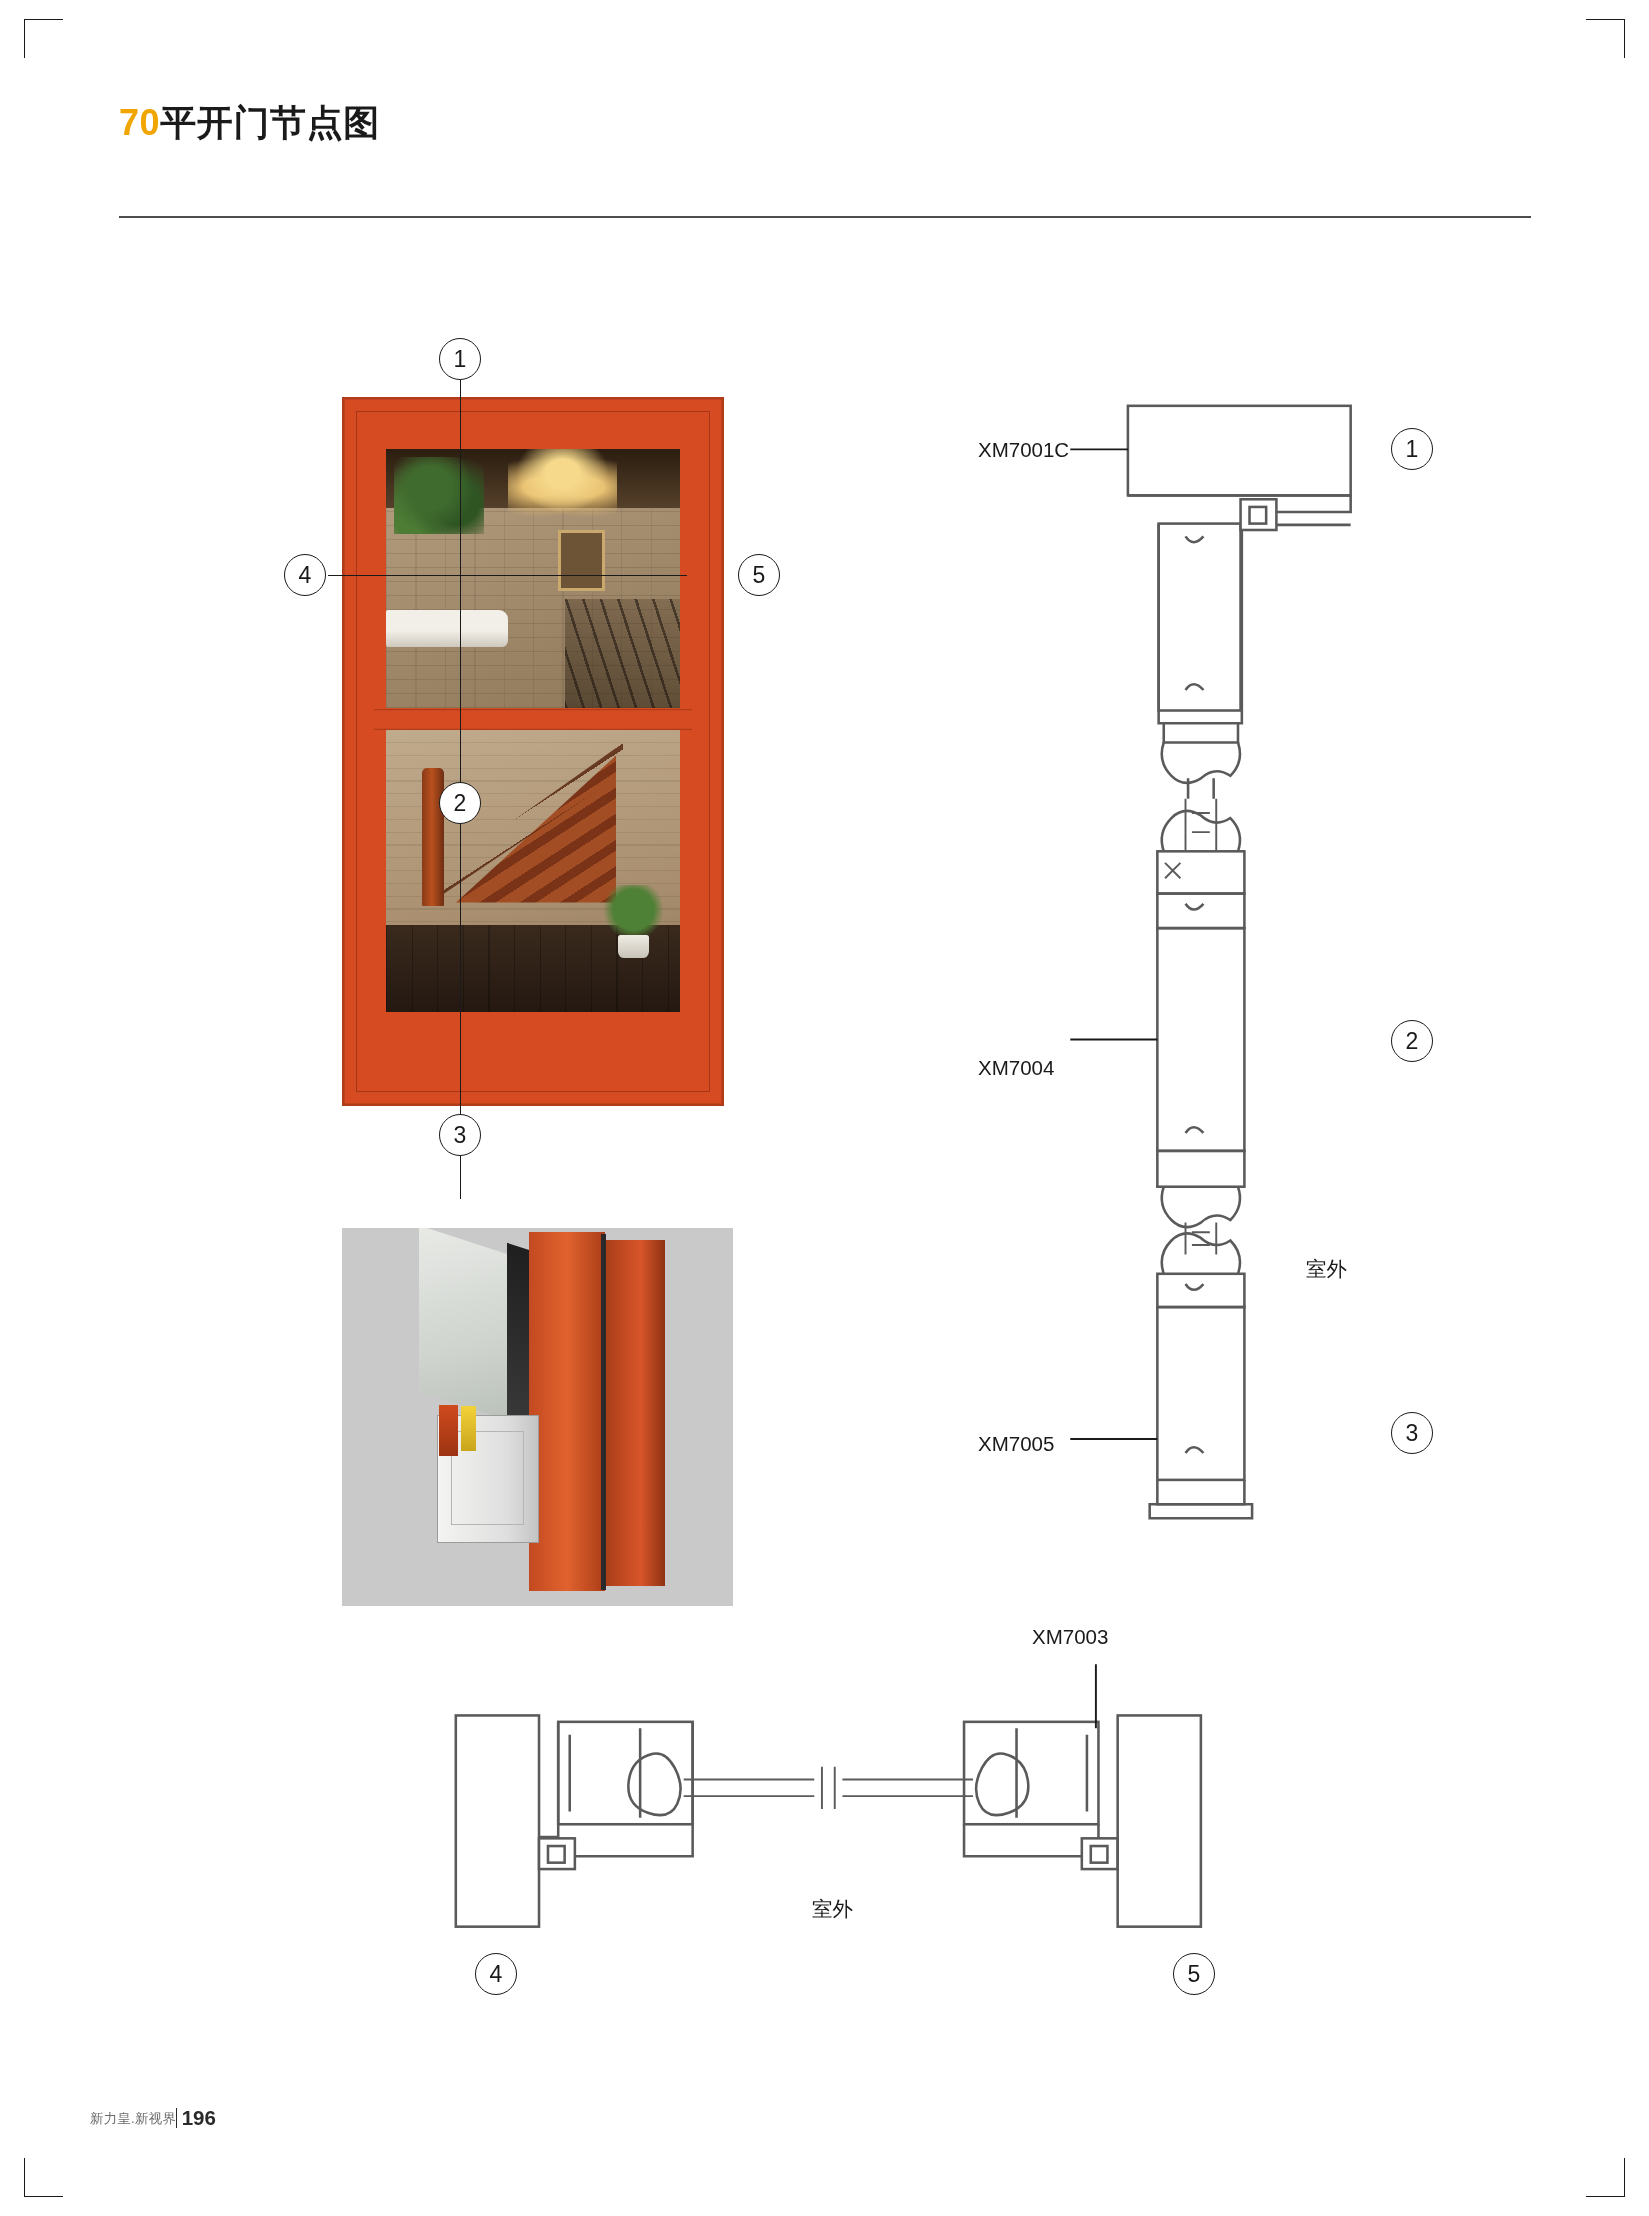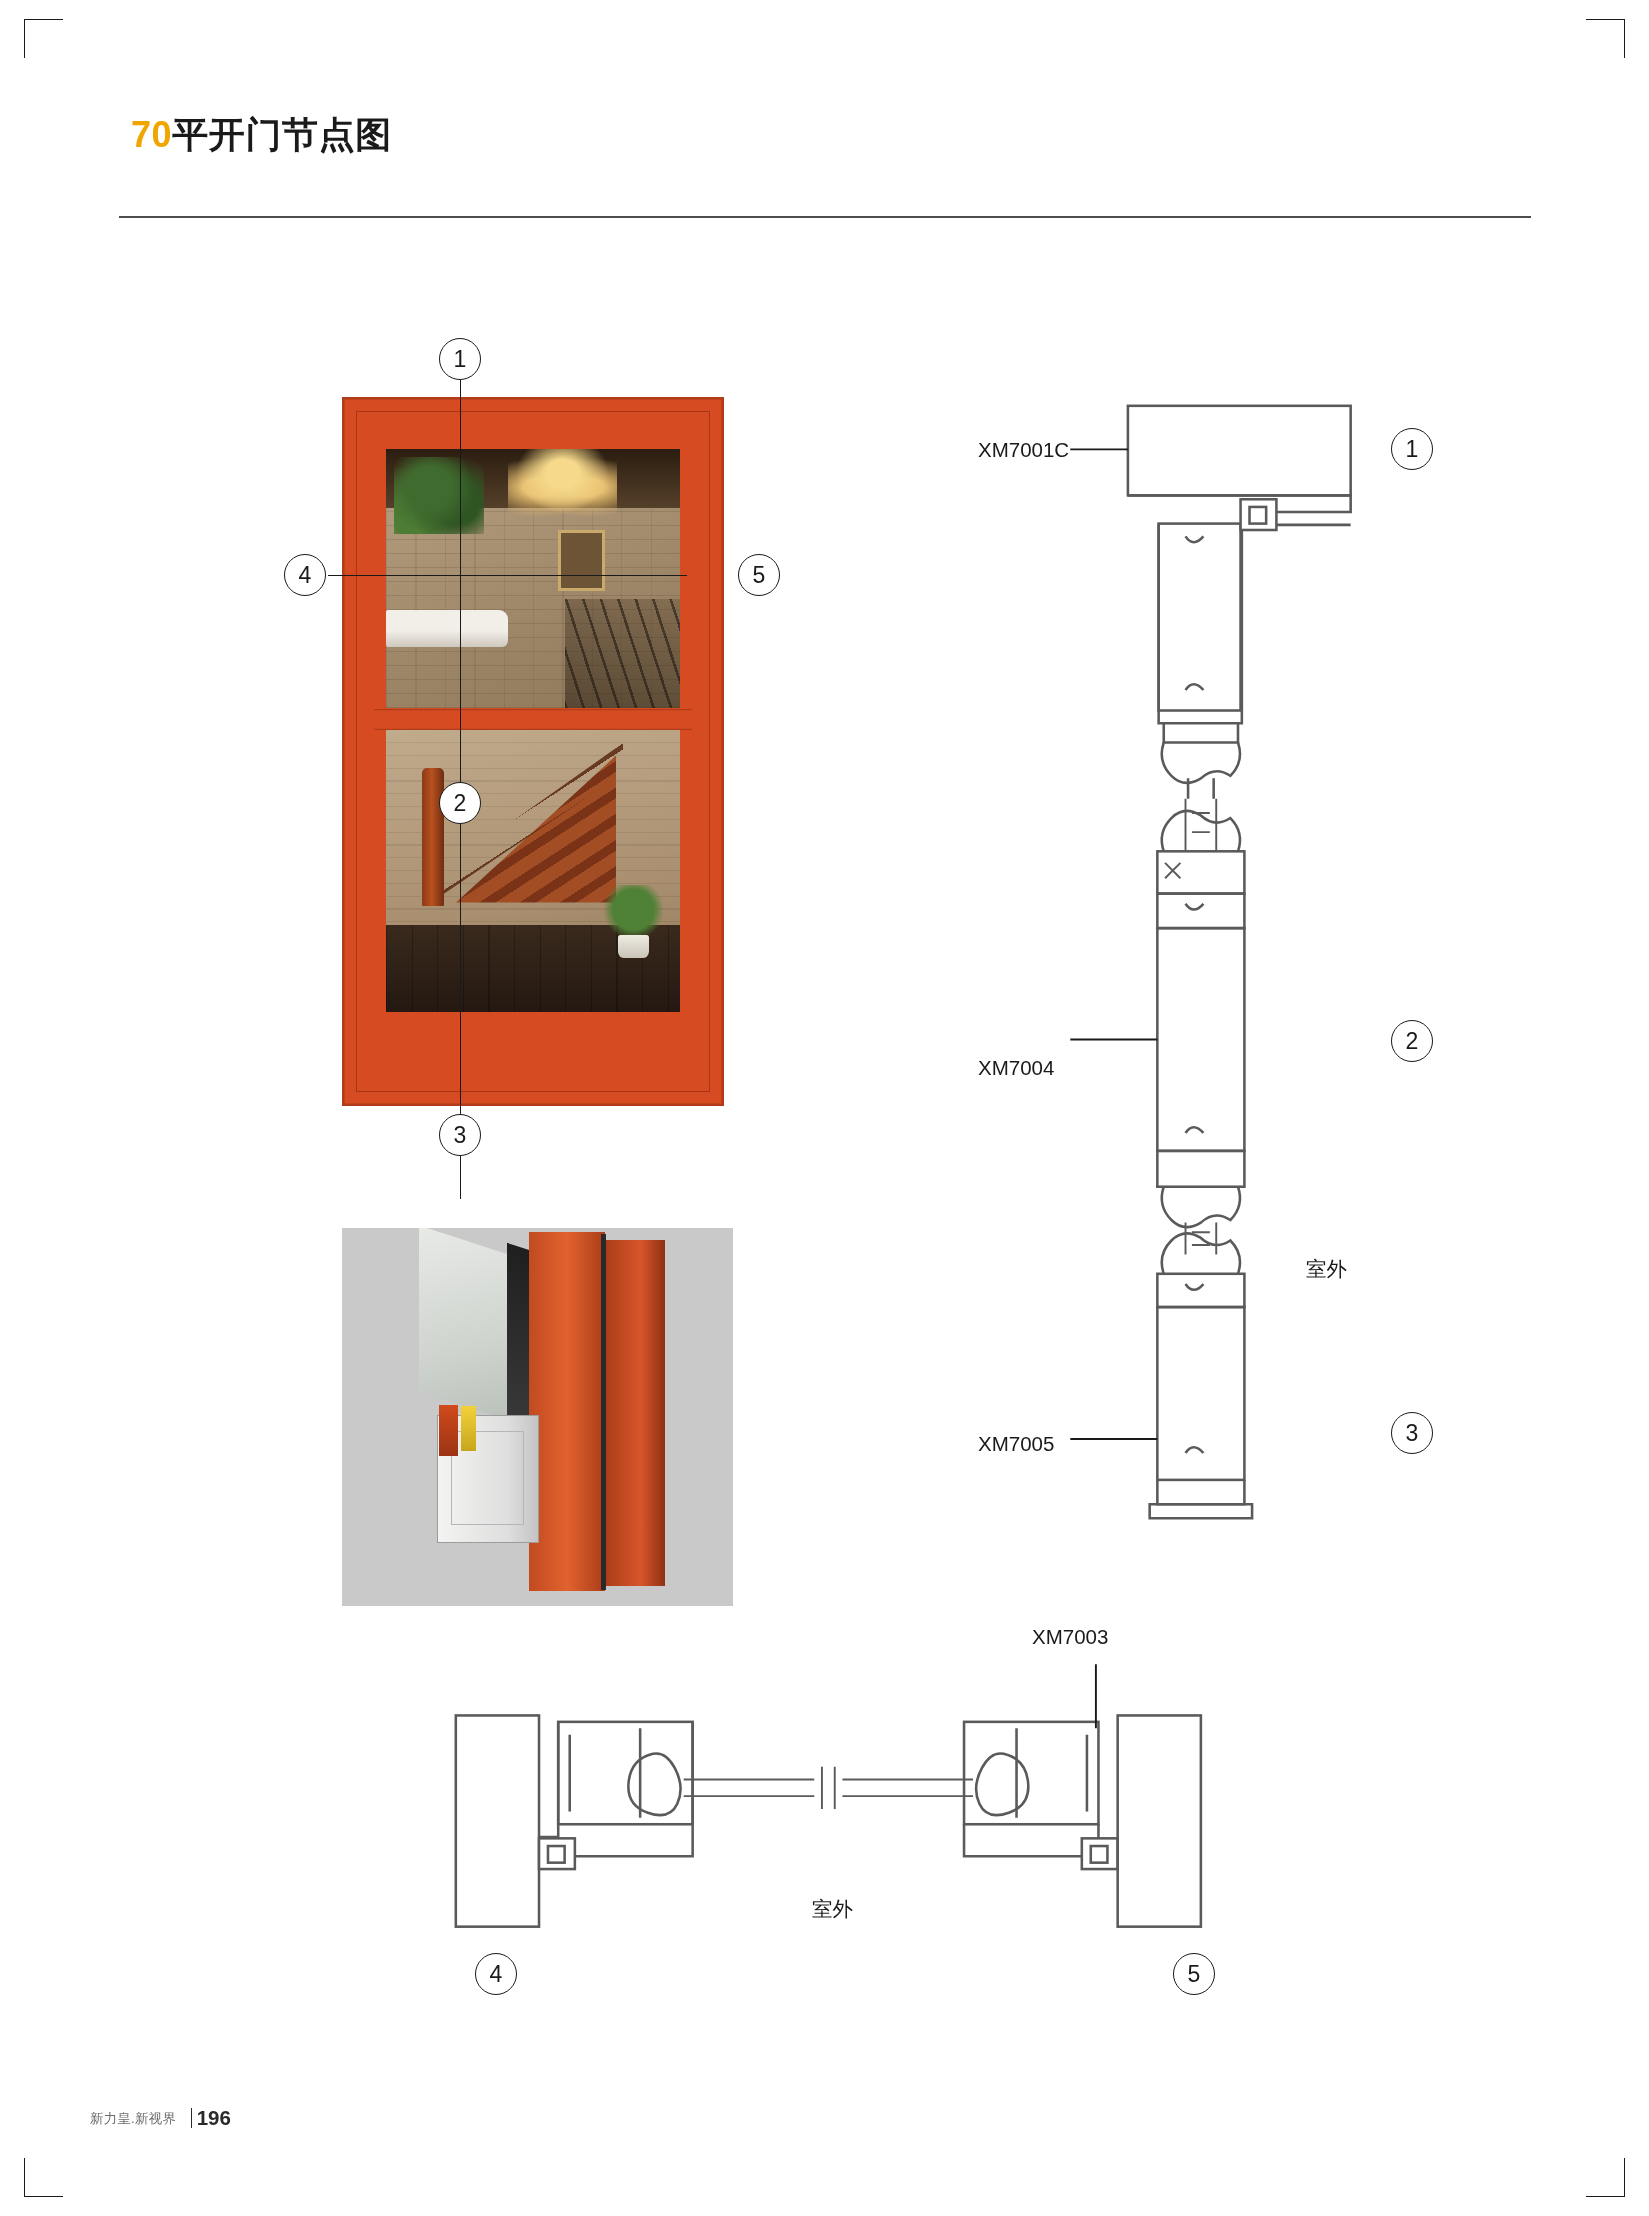--- a/index.html
+++ b/index.html
@@ -32,21 +32,21 @@
     position: absolute;
     left: 119px;
     top: 102px;
     width: 1408px;
   }
   .title-cn {
     font-size: 36px;
     font-weight: bold;
     letter-spacing: 0.6px;
     color: #1a1a1a;
-    margin: 12px;
+    margin: 0;
     line-height: 1.15;
   }
   .title-cn .num {
     color: #f0a500;
   }
   .title-en {
     font-size: 26px;
     color: #2a2a2a;
     margin: 10.2px 0 0 0;
     letter-spacing: 0.8px;
@@ -262,21 +262,21 @@
     pointer-events: none;
   }
 
   
   .footer {
     position: absolute;
     left: 90px;
     bottom: 88px;
     display: flex;
     align-items: flex-end;
-    gap: 15px;
+    gap: 0;
   }
   .footer-cn {
     font-size: 13.4px;
     color: #6b6b6b;
     letter-spacing: 0.3px;
   }
   .footer-page {
     font-size: 20.5px;
     font-weight: bold;
     color: #2a2a2a;

